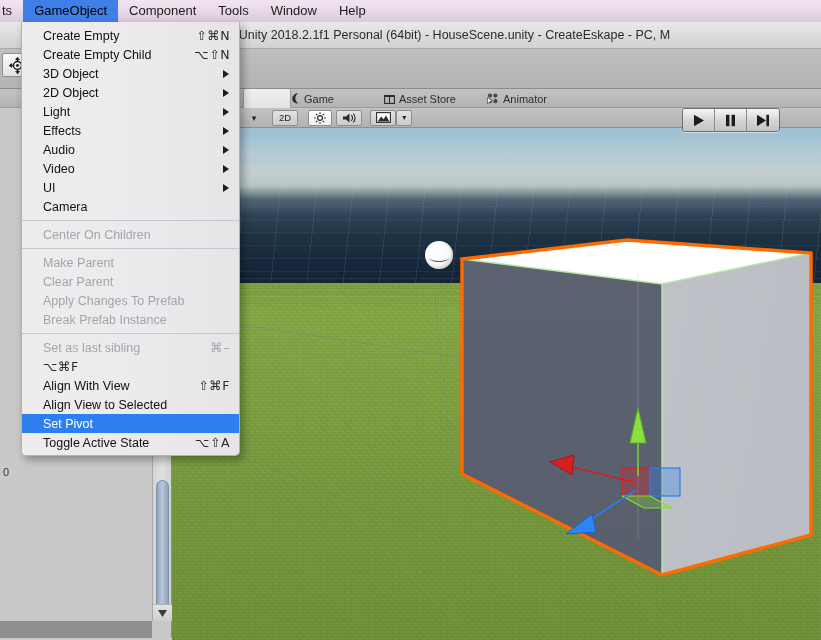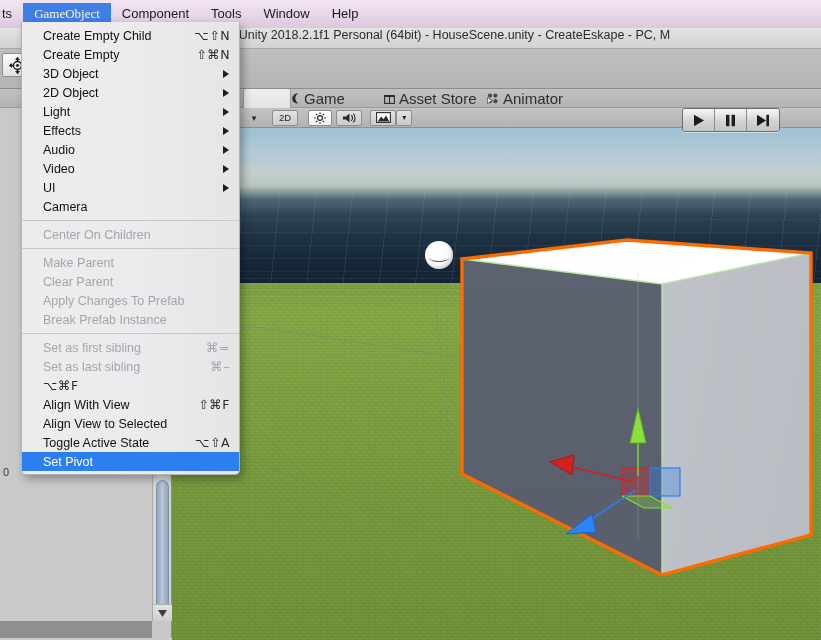--- a/index.html
+++ b/index.html
@@ -6,34 +6,34 @@
   html, body {
     width: 821px; height: 640px;
     overflow: hidden;
     font-family: "Liberation Sans", sans-serif;
     background: #b8b8b8;
   }
   #root { position: relative; width: 821px; height: 640px; overflow: hidden; }
 
   
   .menubar {
-    position: absolute; left: 0; top: 0; width: 821px; height: 28px;
+    position: absolute; left: 0; top: 0; width: 821px; height: 22px;
     background: linear-gradient(to bottom, #f2e5f0 0%, #e8d8e8 50%, #dcc8dc 100%);
     display: flex; align-items: center;
     font-size: 13px; color: #1a1a1a;
     z-index: 40;
   }
   .menubar .mb-item {
     padding: 2px 11px 3px 11px;
     line-height: 17px;
     white-space: nowrap;
   }
   .menubar .mb-item.clipped { padding-left: 2px; }
   .menubar .mb-item.active {
-    background: #3f7fe8; color: #fef9c3; font-family: Liberation Serif, serif;
+    background: #3f7fe8; color: #000000;
   }
 
   
   .titlestrip {
     position: absolute; left: 0; top: 22px; width: 821px; height: 27px;
     background: linear-gradient(to bottom, #e9e9e9 0%, #dedede 45%, #d2d2d2 100%);
     border-bottom: 1px solid #a9a9a9;
     z-index: 5;
   }
   .titlestrip .title-text {
@@ -78,21 +78,21 @@
   
   .tabstrip {
     position: absolute; left: 0; top: 89px; width: 821px; height: 19px;
     background: linear-gradient(to bottom, #c2c2c2 0%, #b3b3b3 100%);
     border-bottom: 1px solid #9b9b9b;
     z-index: 4;
   }
   .tab {
     position: absolute; top: 0; height: 19px;
     display: flex; align-items: center; gap: 4px;
-    font-size: 15px; color: #2e2e2e;
+    font-size: 11px; color: #2e2e2e;
     padding: 0 8px;
     white-space: nowrap;
   }
   .tab.selected {
     background: linear-gradient(to bottom, #efefef 0%, #e2e2e2 100%);
     border-left: 1px solid #9a9a9a; border-right: 1px solid #9a9a9a;
     border-top-left-radius: 3px; border-top-right-radius: 3px;
   }
 
   
@@ -475,26 +475,26 @@
     <div class="mb-item clipped">ts</div>
     <div class="mb-item active">GameObject</div>
     <div class="mb-item">Component</div>
     <div class="mb-item">Tools</div>
     <div class="mb-item">Window</div>
     <div class="mb-item">Help</div>
   </div>
 
   <div class="dropdown" id="gameobject-menu">
       <div class="mi">
+        <span class="mi-label">Create Empty</span>
+        <span class="mi-key">⇧⌘N</span>
+      </div>
+      <div class="mi">
         <span class="mi-label">Create Empty Child</span>
         <span class="mi-key">⌥⇧N</span>
-      </div>
-      <div class="mi">
-        <span class="mi-label">Create Empty</span>
-        <span class="mi-key">⇧⌘N</span>
       </div>
       <div class="mi">
         <span class="mi-label">3D Object</span>
         <span class="mi-arrow"></span>
       </div>
       <div class="mi">
         <span class="mi-label">2D Object</span>
         <span class="mi-arrow"></span>
       </div>
       <div class="mi">
@@ -532,39 +532,35 @@
         <span class="mi-label">Clear Parent</span>
       </div>
       <div class="mi disabled">
         <span class="mi-label">Apply Changes To Prefab</span>
       </div>
       <div class="mi disabled">
         <span class="mi-label">Break Prefab Instance</span>
       </div>
       <div class="sep"></div>
       <div class="mi disabled">
-        <span class="mi-label">Set as first sibling</span>
-        <span class="mi-key">⌘=</span>
-      </div>
-      <div class="mi disabled">
         <span class="mi-label">Set as last sibling</span>
         <span class="mi-key">⌘–</span>
       </div>
       <div class="mi">
         <span class="mi-key">⌥⌘F</span>
       </div>
       <div class="mi">
         <span class="mi-label">Align With View</span>
         <span class="mi-key">⇧⌘F</span>
       </div>
       <div class="mi">
         <span class="mi-label">Align View to Selected</span>
       </div>
+      <div class="mi sel">
+        <span class="mi-label">Set Pivot</span>
+      </div>
       <div class="mi">
         <span class="mi-label">Toggle Active State</span>
         <span class="mi-key">⌥⇧A</span>
       </div>
-      <div class="mi sel">
-        <span class="mi-label">Set Pivot</span>
-      </div>
     </div>
 
 </div>
 
 </body></html>

